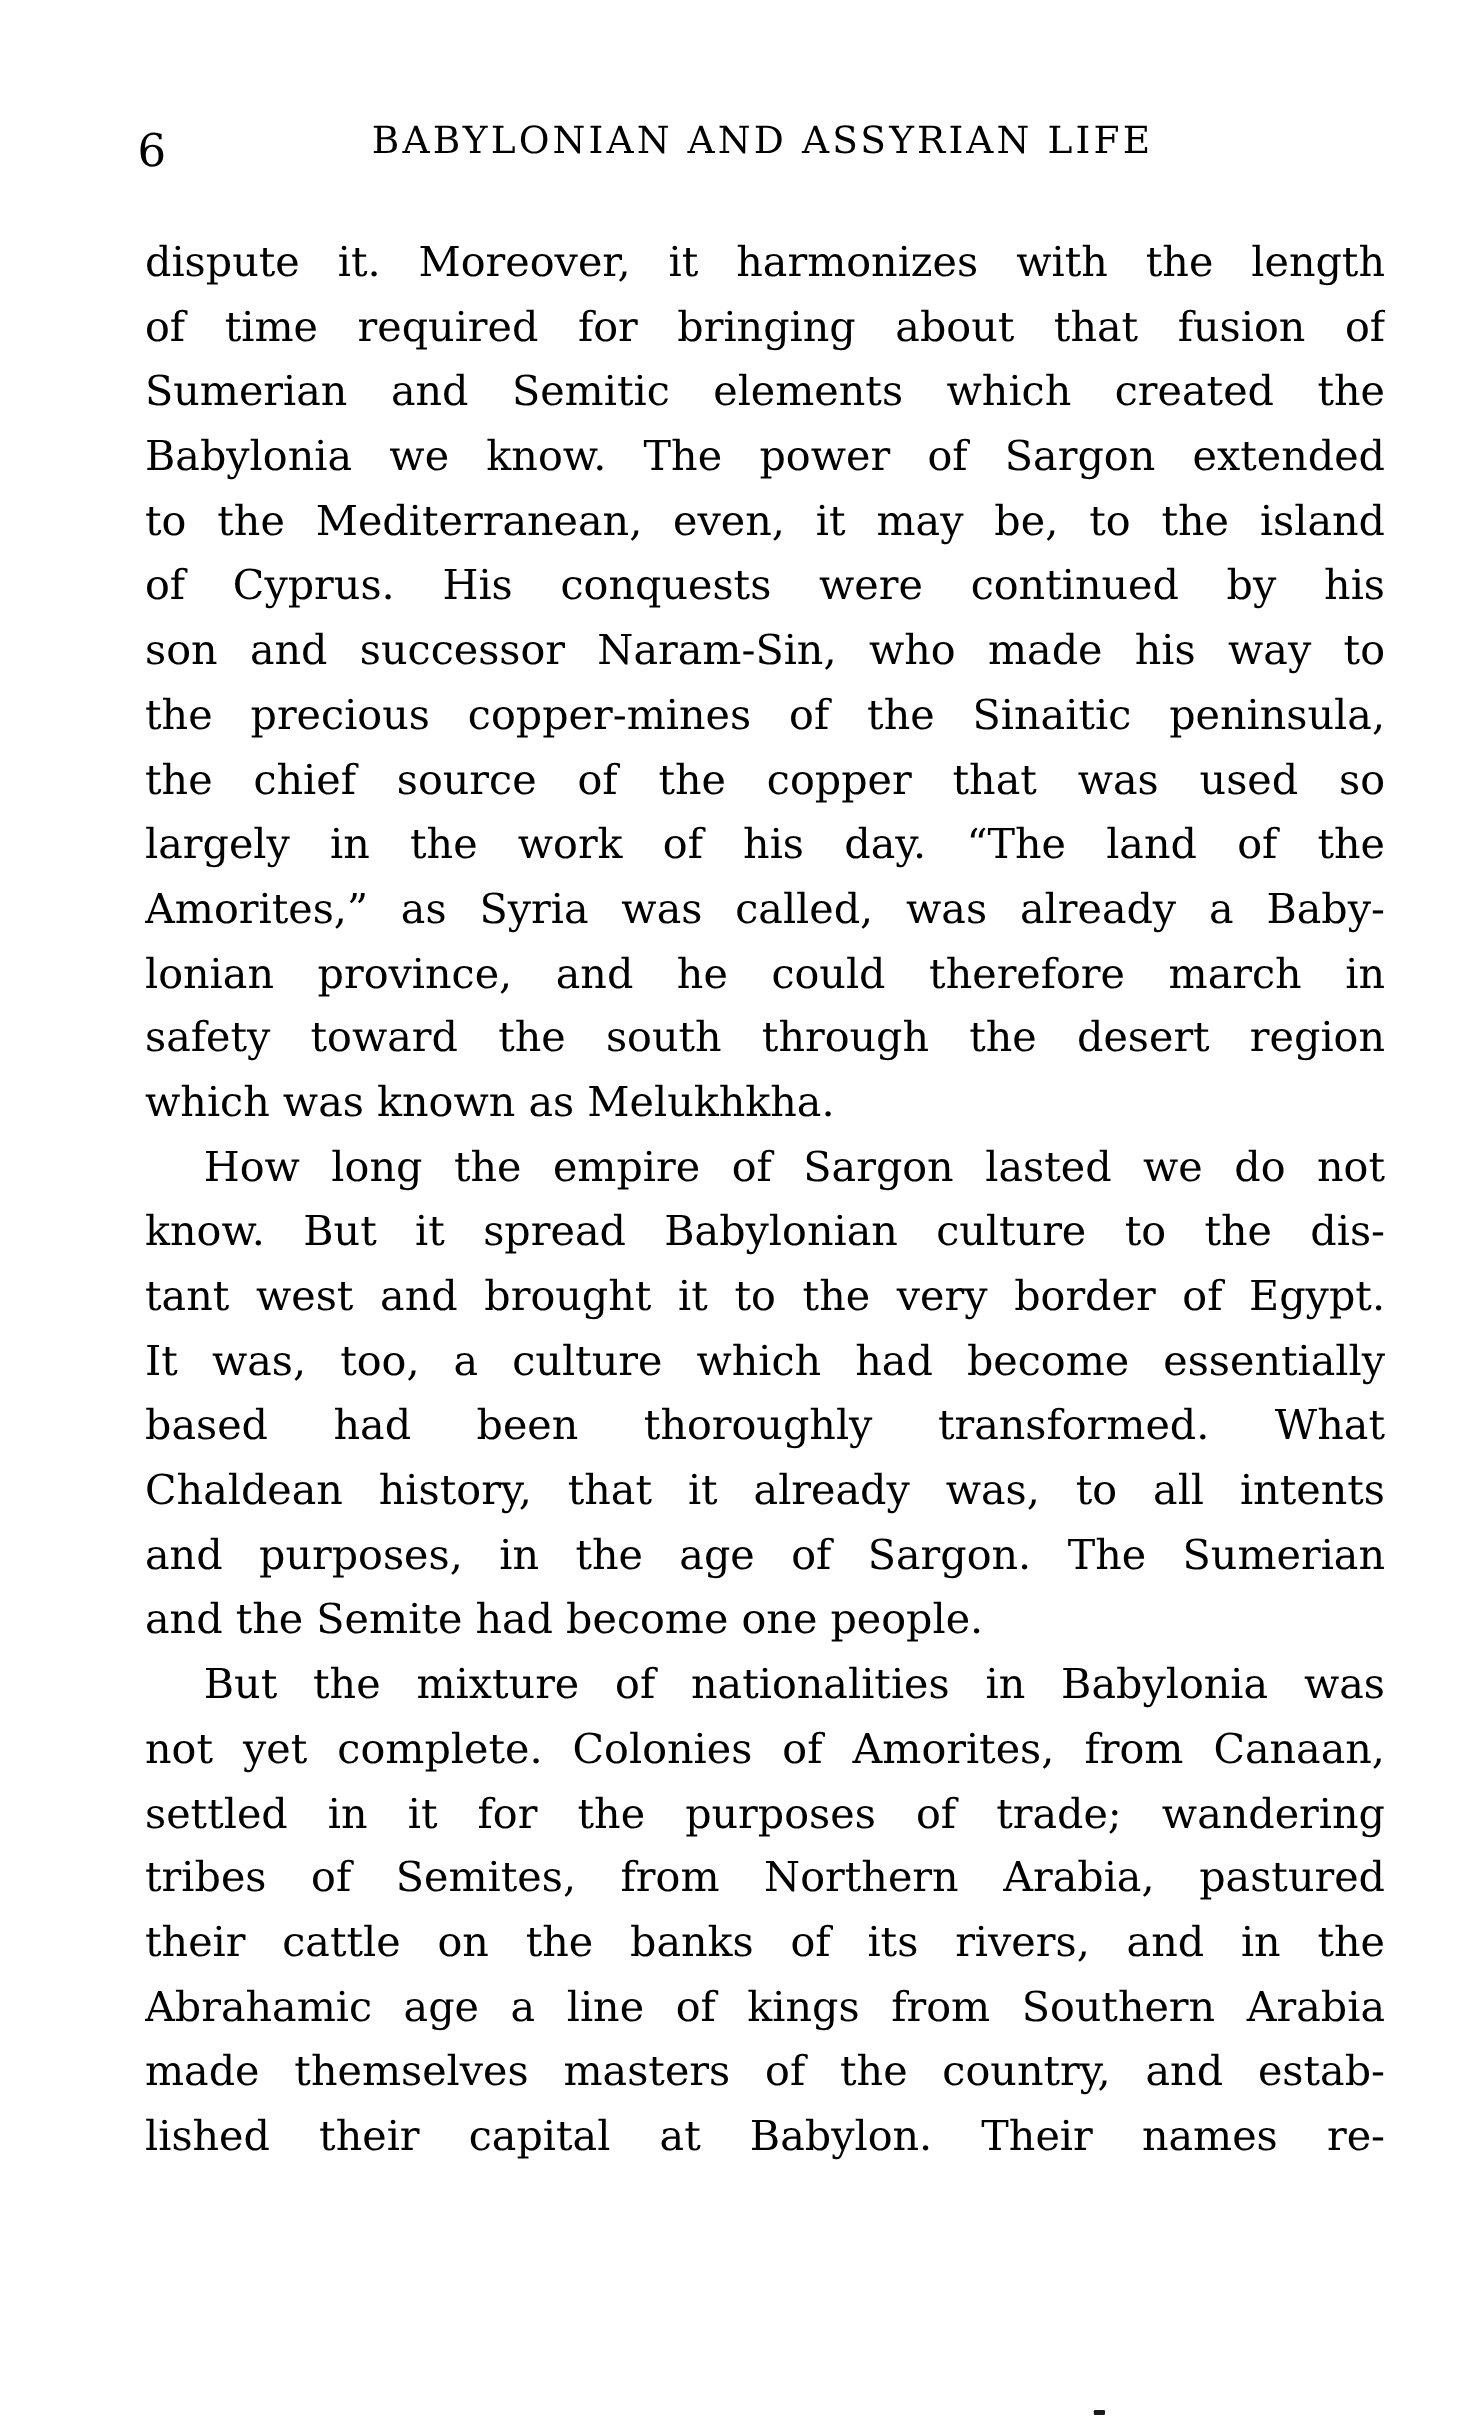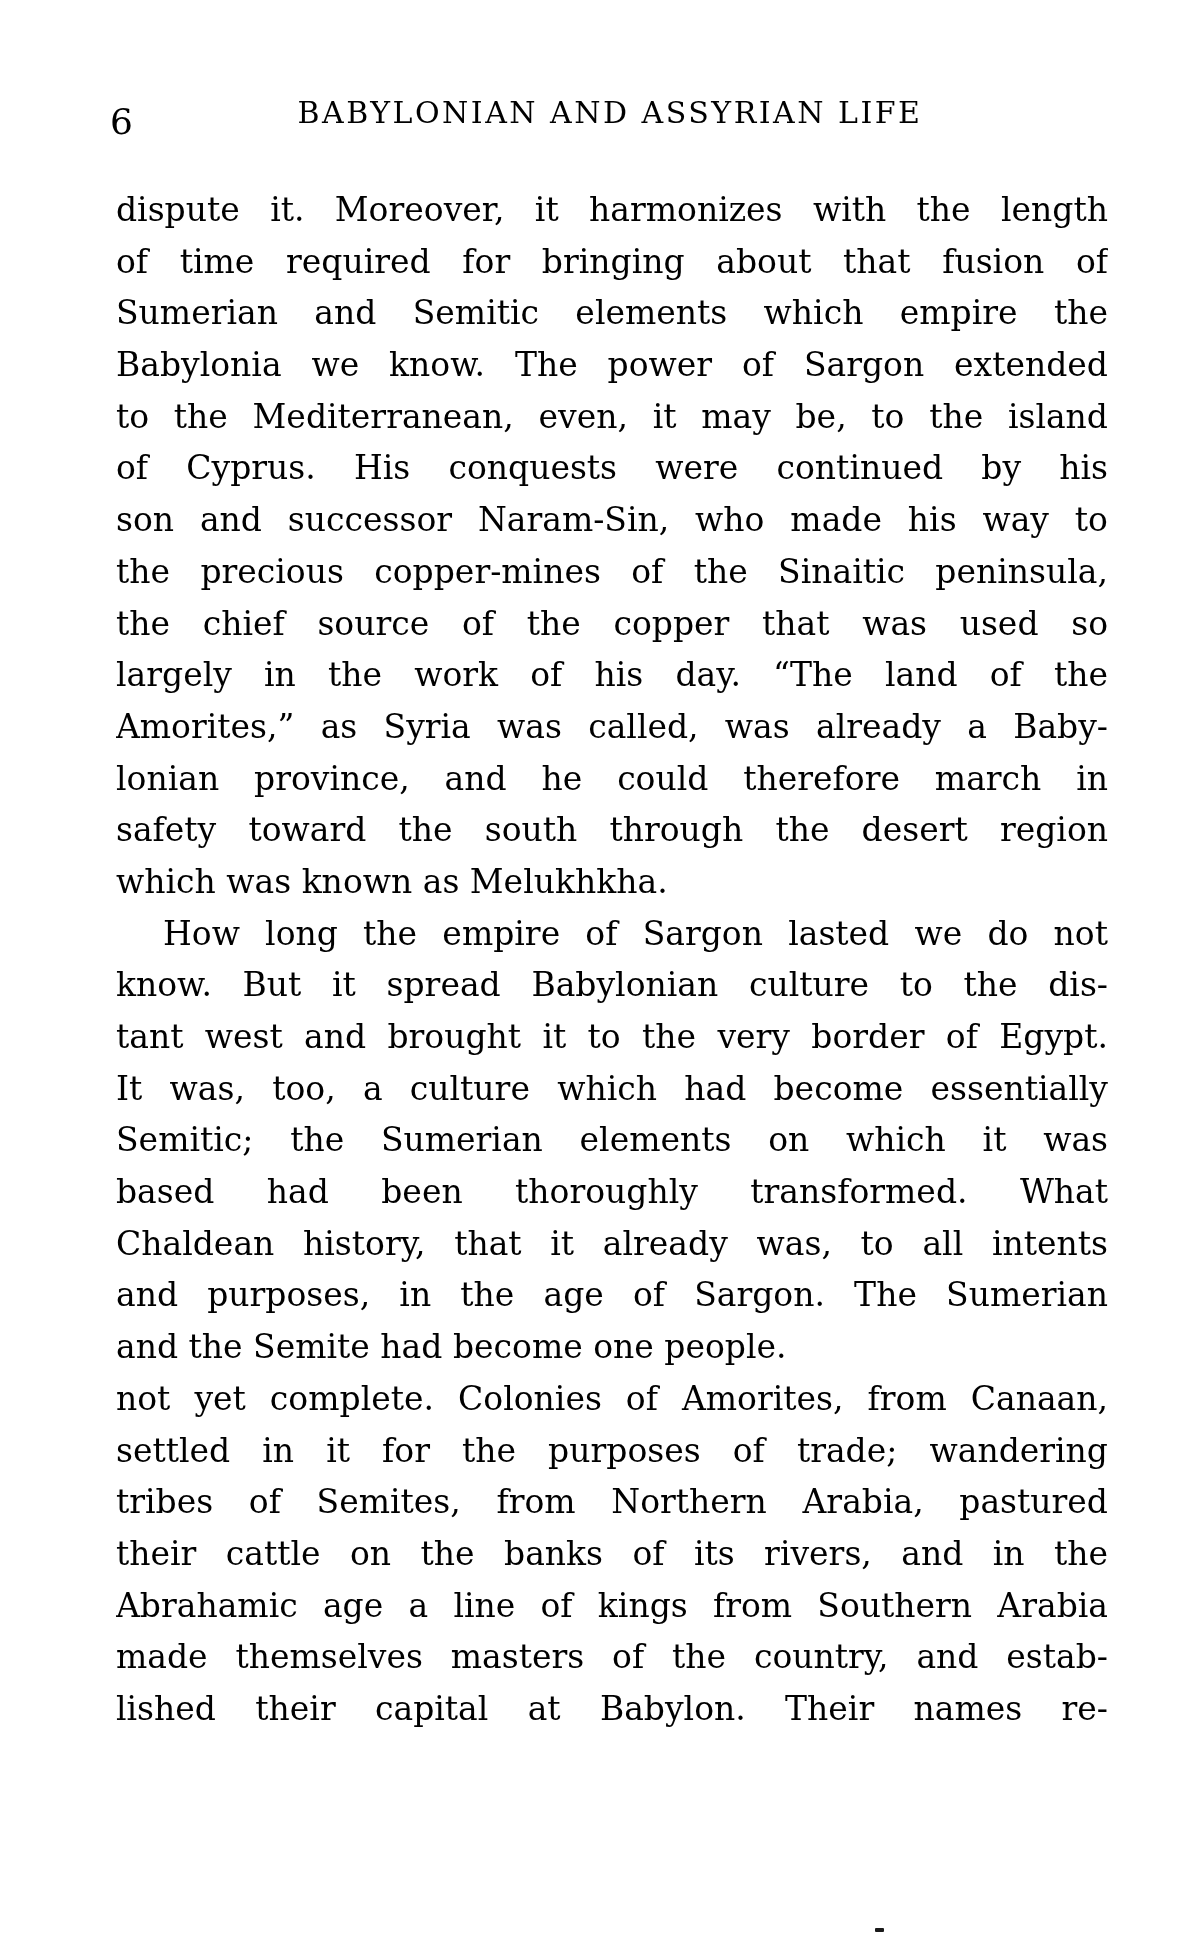--- a/index.html
+++ b/index.html
@@ -84,45 +84,45 @@
 <div class="page">
   <div class="header">
     <span class="page-number">6</span>
     <div class="running-title">BABYLONIAN AND ASSYRIAN LIFE</div>
   </div>
 
   <div class="text-block">
       <div class="paragraph">
         <div class="line">dispute it. Moreover, it harmonizes with the length</div>
         <div class="line">of time required for bringing about that fusion of</div>
-        <div class="line">Sumerian and Semitic elements which empire the</div>
+        <div class="line">Sumerian and Semitic elements which created the</div>
         <div class="line">Babylonia we know. The power of Sargon extended</div>
         <div class="line">to the Mediterranean, even, it may be, to the island</div>
         <div class="line">of Cyprus. His conquests were continued by his</div>
         <div class="line">son and successor Naram-Sin, who made his way to</div>
         <div class="line">the precious copper-mines of the Sinaitic peninsula,</div>
         <div class="line">the chief source of the copper that was used so</div>
         <div class="line">largely in the work of his day. “The land of the</div>
         <div class="line">Amorites,” as Syria was called, was already a Baby-</div>
         <div class="line">lonian province, and he could therefore march in</div>
         <div class="line">safety toward the south through the desert region</div>
         <div class="line no-justify">which was known as Melukhkha.</div>
       </div>
       <div class="paragraph">
         <div class="line indent">How long the empire of Sargon lasted we do not</div>
         <div class="line">know. But it spread Babylonian culture to the dis-</div>
         <div class="line">tant west and brought it to the very border of Egypt.</div>
         <div class="line">It was, too, a culture which had become essentially</div>
-        <div class="line">Semitic; the Sumerian elements on which it was</div>
         <div class="line">based had been thoroughly transformed. What</div>
         <div class="line">Chaldean history, that it already was, to all intents</div>
         <div class="line">and purposes, in the age of Sargon. The Sumerian</div>
         <div class="line no-justify">and the Semite had become one people.</div>
       </div>
       <div class="paragraph">
+        <div class="line indent">But the mixture of nationalities in Babylonia was</div>
         <div class="line">not yet complete. Colonies of Amorites, from Canaan,</div>
         <div class="line">settled in it for the purposes of trade; wandering</div>
         <div class="line">tribes of Semites, from Northern Arabia, pastured</div>
         <div class="line">their cattle on the banks of its rivers, and in the</div>
         <div class="line">Abrahamic age a line of kings from Southern Arabia</div>
         <div class="line">made themselves masters of the country, and estab-</div>
         <div class="line">lished their capital at Babylon. Their names re-</div>
       </div>
     </div>
 

